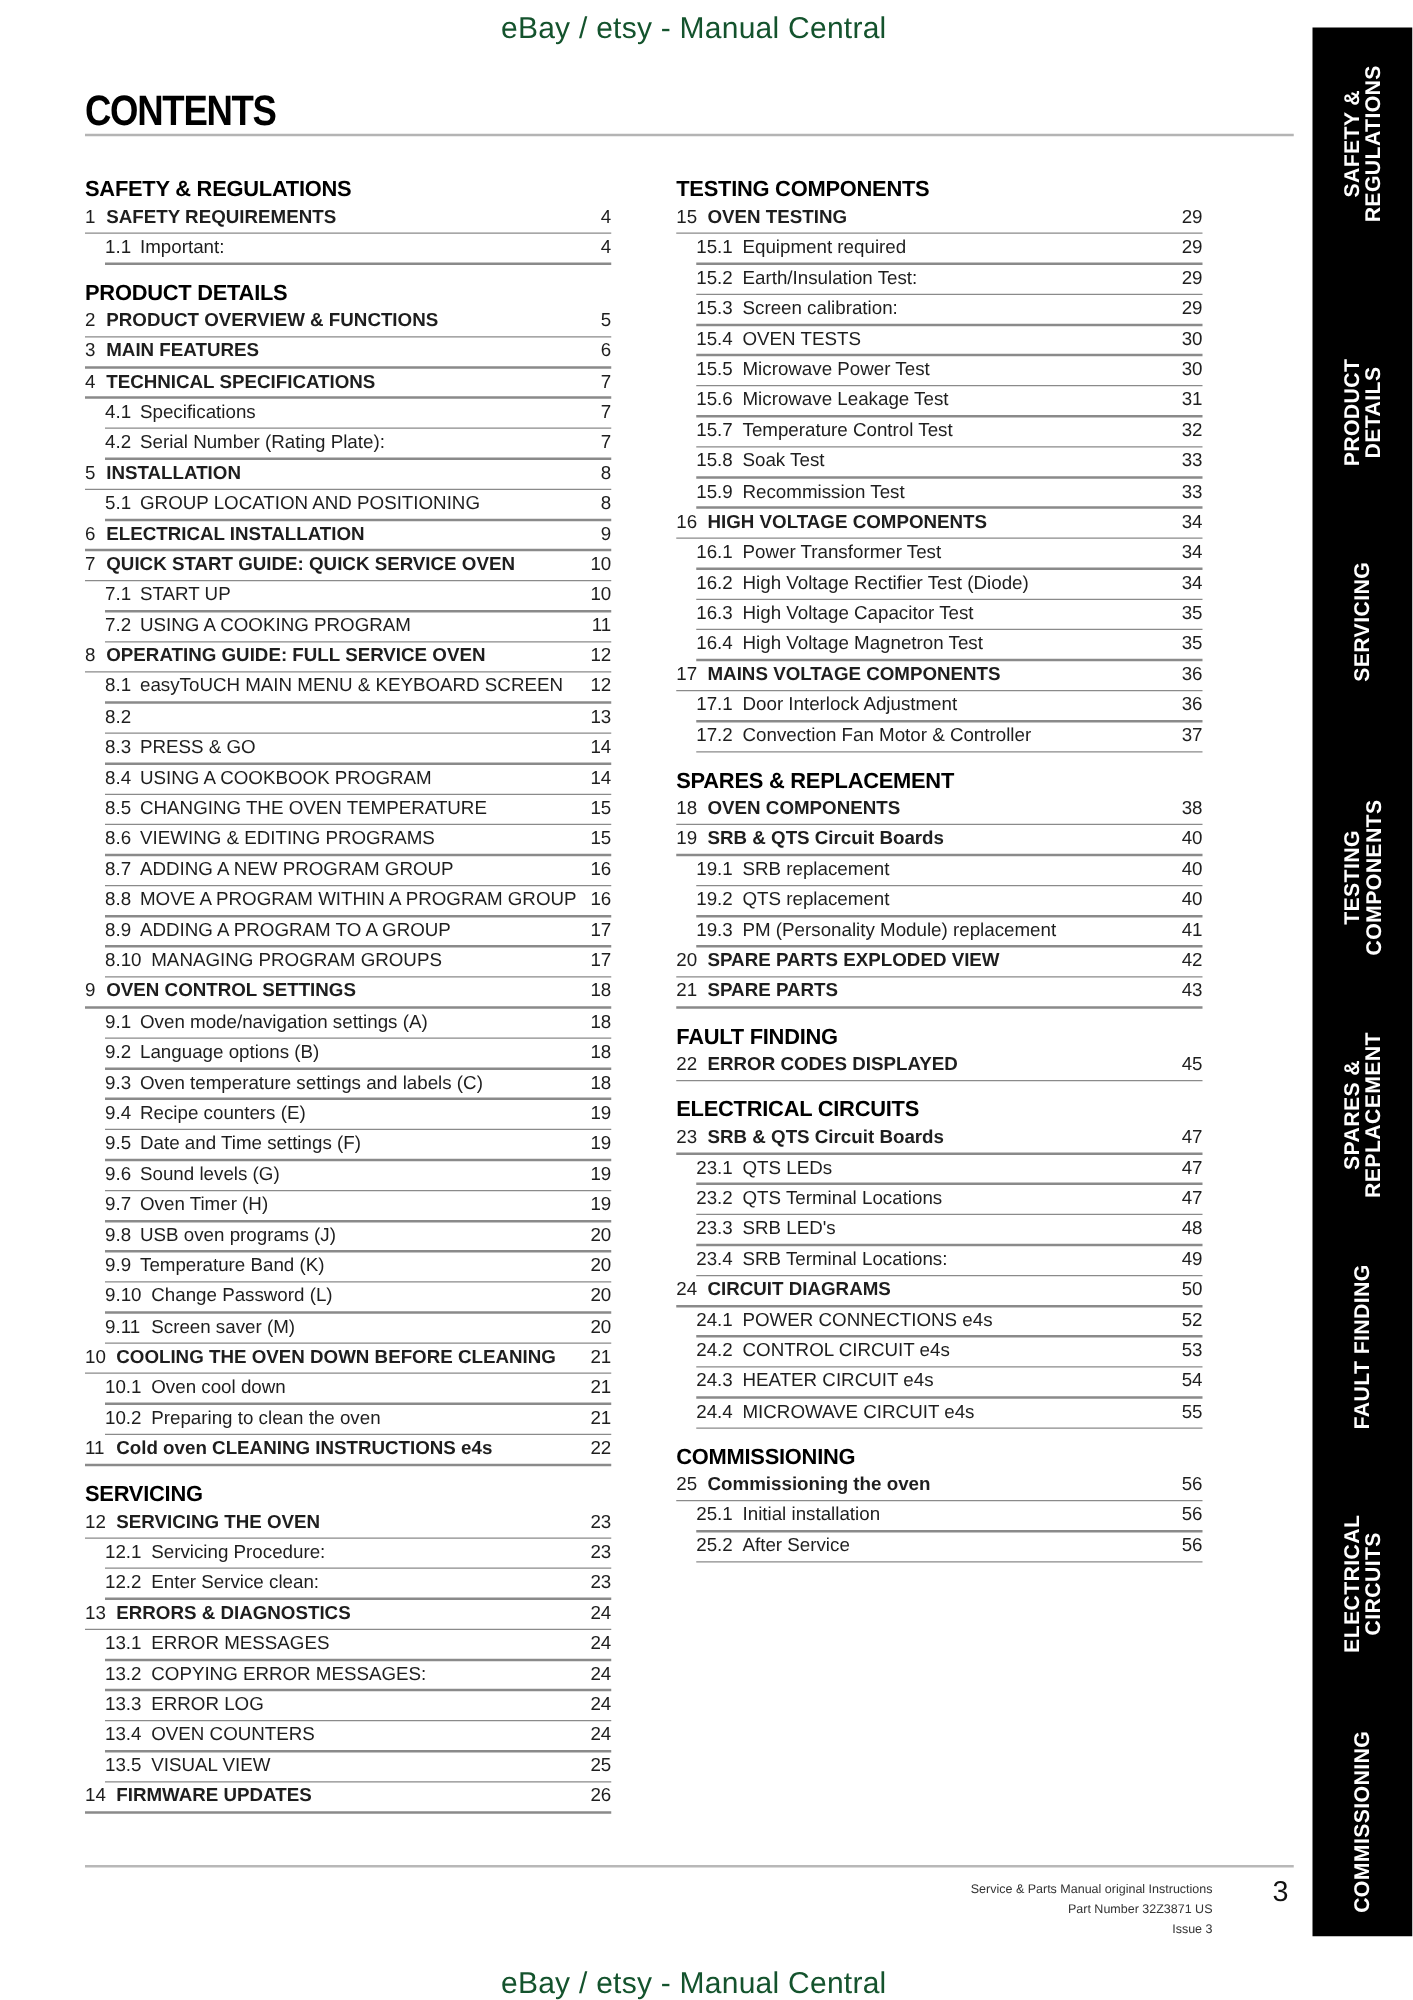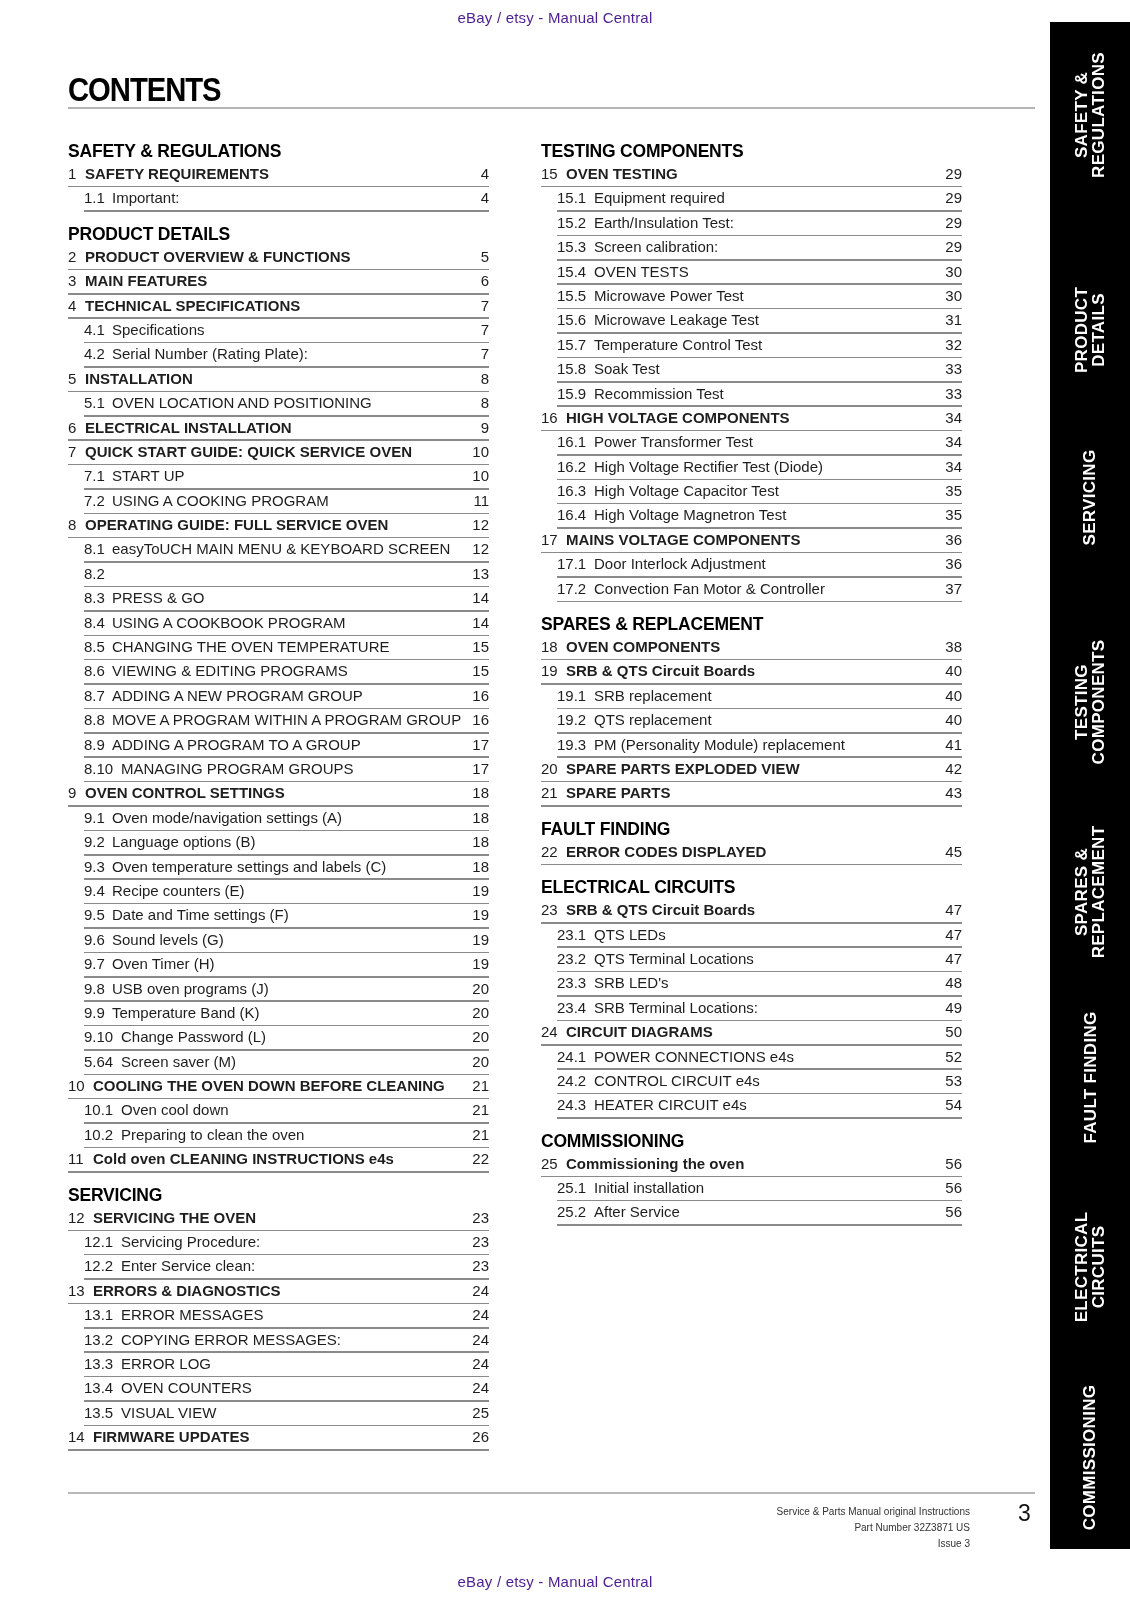--- a/index.html
+++ b/index.html
@@ -1,19 +1,19 @@
 <!DOCTYPE html>
 <html><head>
 <meta charset="utf-8">
 <style>
   html, body { margin: 0; padding: 0; background: #ffffff; }
   body { width: 1130px; height: 1600px; position: relative; overflow: hidden;
          font-family: "Liberation Sans", "DejaVu Sans", sans-serif; color: #1a1a1a; }
   .watermark { position: absolute; left: 0; width: 1110px; text-align: center;
-               font-size: 15px; color: #4c1d95; letter-spacing: 0.2px; }
+               font-size: 24px; color: #14532d; letter-spacing: 0.2px; }
   .wm-top { top: 9px; }
   .wm-bottom { top: 1573px; }
   .title { position: absolute; left: 68px; top: 70px; font-size: 34px; font-weight: bold;
            letter-spacing: -1.2px; color: #000; transform: scaleX(0.86); transform-origin: left; }
   .title-rule { position: absolute; left: 68px; top: 107px; width: 967px; height: 2px; background: #b4b4b4; }
   .col { position: absolute; top: 140px; }
   .col-left { left: 68px; width: 421px; }
   .col-right { left: 541px; width: 421px; }
   .section { margin-bottom: 11px; }
   .section-head { font-size: 17.5px; font-weight: bold; color: #000; height: 23px; line-height: 22px;
@@ -96,21 +96,21 @@
         <span class="rule"></span>
       </div>
       <div class="entry lvl1">
         <span class="num">5</span>
         <span class="label">INSTALLATION</span>
         <span class="page">8</span>
         <span class="rule"></span>
       </div>
       <div class="entry lvl2">
         <span class="num">5.1</span>
-        <span class="label">OVEN LOCATION AND POSITIONING</span>
+        <span class="label">GROUP LOCATION AND POSITIONING</span>
         <span class="page">8</span>
         <span class="rule"></span>
       </div>
       <div class="entry lvl1">
         <span class="num">6</span>
         <span class="label">ELECTRICAL INSTALLATION</span>
         <span class="page">9</span>
         <span class="rule"></span>
       </div>
       <div class="entry lvl1">
@@ -256,21 +256,21 @@
         <span class="page">20</span>
         <span class="rule"></span>
       </div>
       <div class="entry lvl2 wide">
         <span class="num">9.10</span>
         <span class="label">Change Password (L)</span>
         <span class="page">20</span>
         <span class="rule"></span>
       </div>
       <div class="entry lvl2 wide">
-        <span class="num">5.64</span>
+        <span class="num">9.11</span>
         <span class="label">Screen saver (M)</span>
         <span class="page">20</span>
         <span class="rule"></span>
       </div>
       <div class="entry lvl1 wide">
         <span class="num">10</span>
         <span class="label">COOLING THE OVEN DOWN BEFORE CLEANING</span>
         <span class="page">21</span>
         <span class="rule"></span>
       </div>
@@ -570,20 +570,26 @@
       <div class="entry lvl2 wide">
         <span class="num">24.2</span>
         <span class="label">CONTROL CIRCUIT e4s</span>
         <span class="page">53</span>
         <span class="rule"></span>
       </div>
       <div class="entry lvl2 wide">
         <span class="num">24.3</span>
         <span class="label">HEATER CIRCUIT e4s</span>
         <span class="page">54</span>
+        <span class="rule"></span>
+      </div>
+      <div class="entry lvl2 wide">
+        <span class="num">24.4</span>
+        <span class="label">MICROWAVE CIRCUIT e4s</span>
+        <span class="page">55</span>
         <span class="rule"></span>
       </div>
     </div>
     <div class="section">
       <div class="section-head">COMMISSIONING</div>
       <div class="entry lvl1 wide">
         <span class="num">25</span>
         <span class="label">Commissioning the oven</span>
         <span class="page">56</span>
         <span class="rule"></span>

